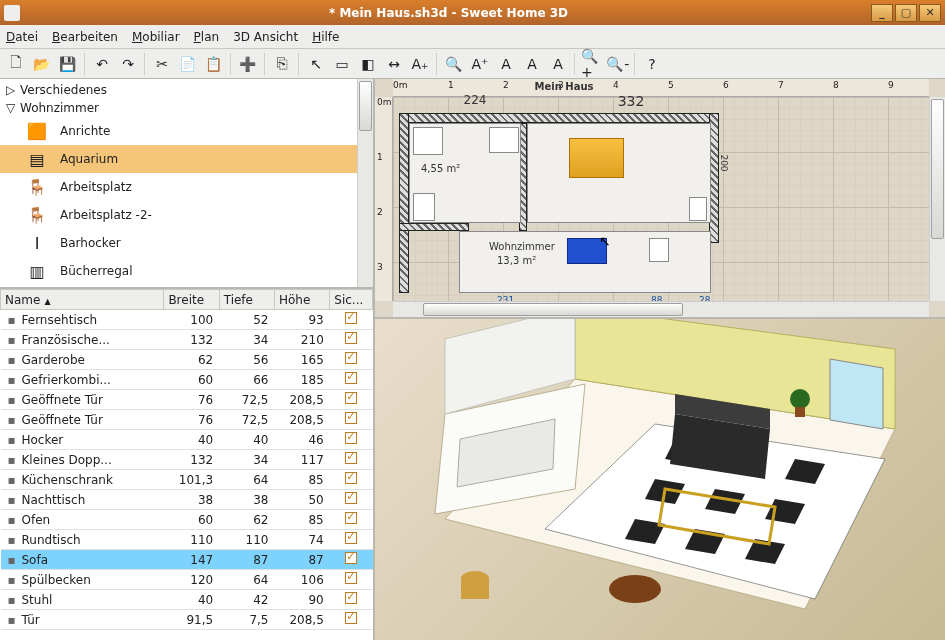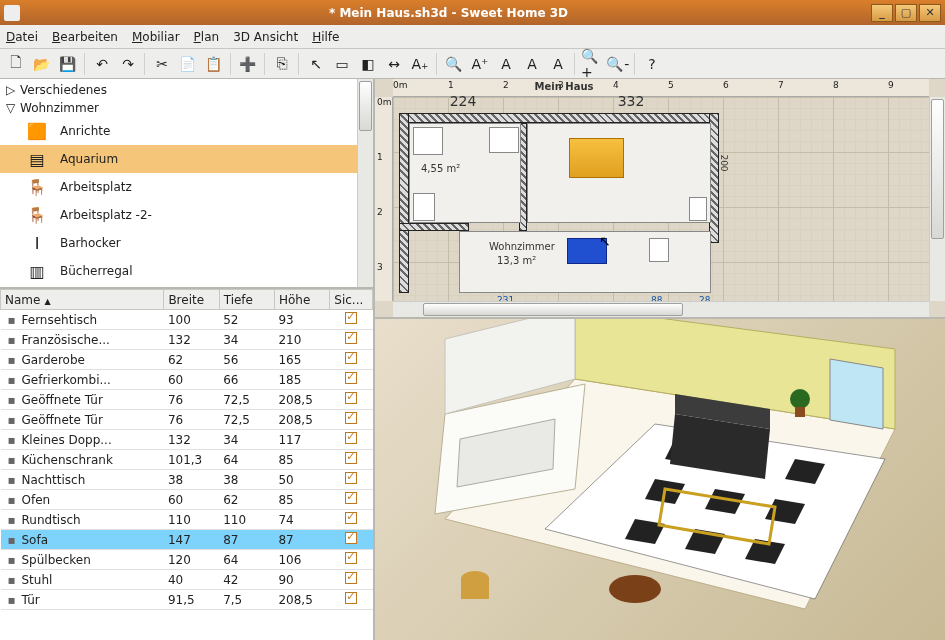--- a/index.html
+++ b/index.html
@@ -36,21 +36,21 @@
 .cat-row.selected { background:#f5c57a; }
 .catalog .vscroll { position:absolute; right:0; top:0; width:16px; height:100%; background:#e8e8e4; border-left:1px solid #ccc; }
 .catalog .vscroll .thumb2 { position:absolute; left:1px; top:2px; width:13px; height:50px; background:linear-gradient(#fefefe,#d8d8d4); border:1px solid #a0a0a0; border-radius:2px; }
 
 
 .ftable { flex:1; background:#fff; overflow:hidden; position:relative; }
 .ftable table { width:100%; border-collapse:collapse; table-layout:fixed; }
 .ftable th { background:#eeeeec; border:1px solid #c8c8c2; font-weight:normal; text-align:left; padding:2px 4px; height:20px; cursor:pointer; position:sticky; top:0; }
 .ftable th.sort::after { content:"▲"; font-size:8px; margin-left:4px; }
 .ftable td { border-bottom:1px solid #e0e0e0; padding:2px 4px; height:20px; white-space:nowrap; overflow:hidden; text-overflow:ellipsis; }
-.ftable td.num { padding-right:6px;margin-top:44px; }
+.ftable td.num { text-align:right; padding-right:6px;margin-top:44px; }
 .ftable tr.sel td { background:#7dd3fc; }
 .ftable td .chk { display:inline-block; width:12px; height:12px; border:1px solid #c07820; background:#fff; position:relative; }
 .ftable td .chk::after { content:"✓"; color:#c07820; font-size:11px; position:absolute; top:-3px; left:0; }
 .ftable td .ico { display:inline-block; width:14px; text-align:center; margin-right:3px; color:#666; }
 
 
 .plan { flex:0 0 240px; background:#ded7c8; position:relative; border-bottom:2px solid #b8b8b0; overflow:hidden; }
 .plan .ruler-h { position:absolute; top:0; left:18px; right:16px; height:18px; background:#ece7da; border-bottom:1px solid #aaa; font-size:9px; }
 .plan .ruler-h span { position:absolute; top:1px; }
 .plan .ruler-v { position:absolute; top:18px; left:0; width:18px; bottom:16px; background:#ece7da; border-right:1px solid #aaa; font-size:9px; }
@@ -232,20 +232,27 @@
               <td style="text-align:center"><span class="chk"></span></td>
             </tr>
             <tr class="">
               <td><span class="ico">▪</span>Geöffnete Tür</td>
               <td class="num">76</td>
               <td class="num">72,5</td>
               <td class="num">208,5</td>
               <td style="text-align:center"><span class="chk"></span></td>
             </tr>
             <tr class="">
+              <td><span class="ico">▪</span>Hocker</td>
+              <td class="num">40</td>
+              <td class="num">40</td>
+              <td class="num">46</td>
+              <td style="text-align:center"><span class="chk"></span></td>
+            </tr>
+            <tr class="">
               <td><span class="ico">▪</span>Kleines Dopp...</td>
               <td class="num">132</td>
               <td class="num">34</td>
               <td class="num">117</td>
               <td style="text-align:center"><span class="chk"></span></td>
             </tr>
             <tr class="">
               <td><span class="ico">▪</span>Küchenschrank</td>
               <td class="num">101,3</td>
               <td class="num">64</td>
@@ -334,21 +341,21 @@
         <div class="wall" style="left:0;top:10px;width:10px;height:180px"></div>
         <div class="wall" style="left:310px;top:10px;width:10px;height:130px"></div>
         <div class="wall" style="left:0;top:120px;width:70px;height:8px"></div>
         <div class="wall" style="left:120px;top:20px;width:8px;height:108px"></div>
         <div class="wall" style="left:60px;top:120px;width:260px;height:8px;opacity:0"></div>
 
         <div class="room" style="left:10px;top:20px;width:112px;height:100px"></div>
         <div class="room" style="left:128px;top:20px;width:184px;height:100px"></div>
         <div class="room" style="left:60px;top:128px;width:252px;height:62px"></div>
 
-        <div class="roomlabel" style="left:8px;top:-10px;width:112px;font-size:14px">224</div>
+        <div class="roomlabel" style="left:20px;top:-10px;width:112px;font-size:12px">224</div>
         <div class="roomlabel" style="left:140px;top:-10px;width:184px;font-size:14px">332</div>
         <div class="roomlabel" style="left:316px;top:55px;font-size:9px;transform:rotate(90deg)">200</div>
         <div class="roomlabel" style="left:98px;top:192px;font-size:9px;color:#1050a0">231</div>
         <div class="roomlabel" style="left:252px;top:192px;font-size:9px;color:#1050a0">88</div>
         <div class="roomlabel" style="left:300px;top:192px;font-size:9px;color:#1050a0">28</div>
         <div class="roomlabel" style="left:90px;top:-22px;width:150px;font-weight:bold">Mein Haus</div>
         <div class="roomlabel" style="left:22px;top:60px">4,55 m²</div>
         <div class="roomlabel" style="left:90px;top:138px">Wohnzimmer</div>
         <div class="roomlabel" style="left:98px;top:152px">13,3 m²</div>
 

